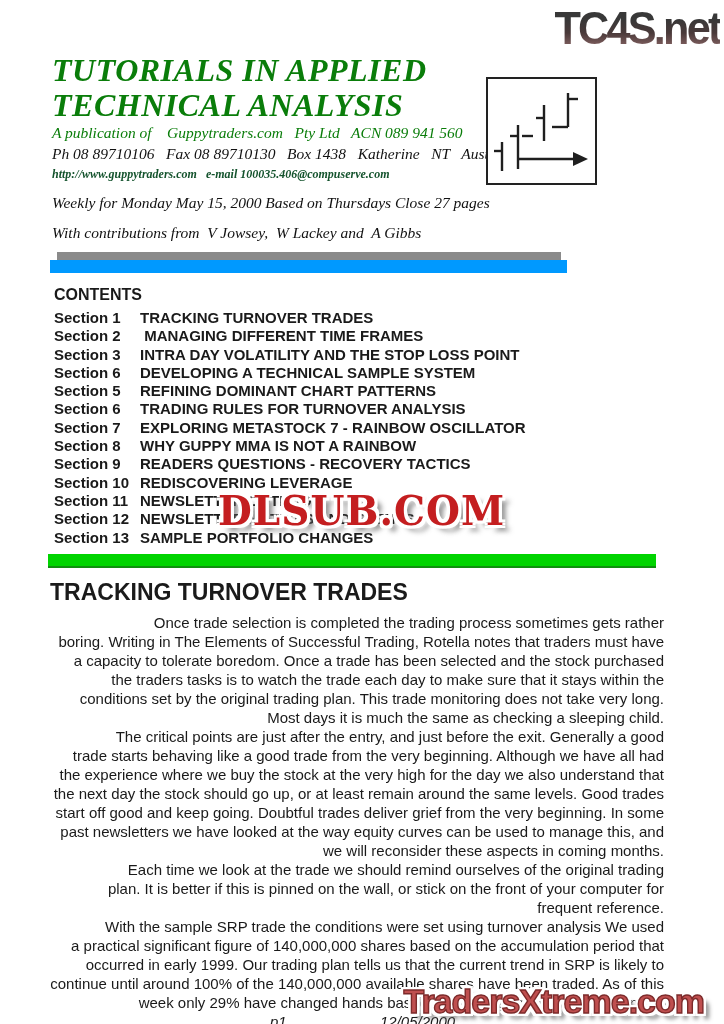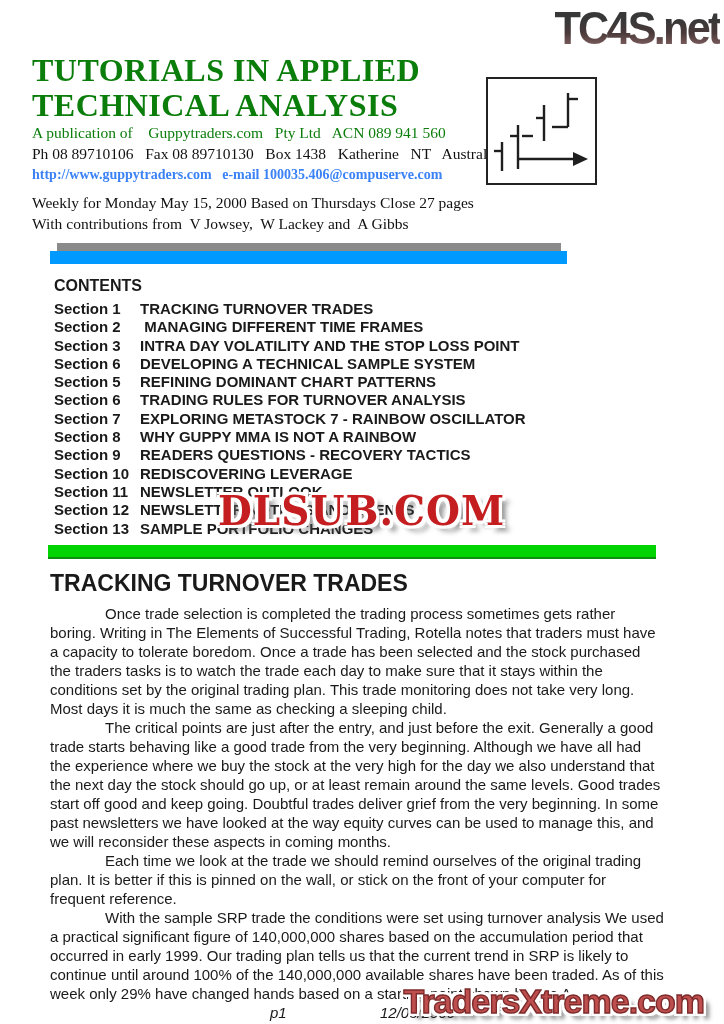--- a/index.html
+++ b/index.html
@@ -9,47 +9,47 @@
   }
   
   .tc4s{
     position:absolute;top:0px;right:4px;
     font-family:"Liberation Sans",sans-serif;font-weight:800;font-size:47px;
     letter-spacing:-3px;transform:scaleX(.92);transform-origin:right top;
     background:linear-gradient(#383838 35%,#4a3a3a 60%,#8d6868 90%,#6e5050);
     -webkit-background-clip:text;background-clip:text;color:transparent;
   }
   
-  .masthead{padding:53px 0 0 32px;}
+  .masthead{padding:53px 0 0 52px;font-style:italic;}
   .mast-title{
     font-family:"Liberation Serif",serif;font-weight:bold;font-size:32px;
     line-height:35px;color:#0a7d0a;letter-spacing:.5px;
   }
   .pub-line{font-family:"Liberation Serif",serif;font-size:15.5px;line-height:19px;margin-top:0;color:#0a7d0a;white-space:pre-wrap;}
   .contact-line{font-family:"Liberation Serif",serif;font-size:15.5px;line-height:19px;margin-top:2px;color:#111;white-space:pre-wrap;}
-  .web-line{font-family:"Liberation Serif",serif;font-size:14px;font-weight:bold;line-height:19px;margin-top:2px;color:#3b82f6;white-space:pre-wrap;}
+  .web-line{font-family:"Liberation Serif",serif;font-size:12px;font-weight:bold;line-height:19px;margin-top:2px;color:#14532d;white-space:pre-wrap;}
   .weekly-line{font-family:"Liberation Serif",serif;font-size:15.5px;line-height:21px;margin-top:8px;color:#111;white-space:pre-wrap;}
   
   .chartbox{position:absolute;left:486px;top:77px;width:107px;height:104px;border:2px solid #222;background:#fff;}
   
   .rules{position:relative;height:24px;margin-top:9px;}
   .rule-gray{position:absolute;left:57px;top:0;width:504px;height:8px;background:#8a8a8a;}
   .rule-blue{position:absolute;left:50px;top:8px;width:517px;height:13px;background:#0099ff;}
   
   .contents{margin:10px 0 0 54px;}
   .contents-heading{font-weight:bold;font-size:16px;margin-bottom:5px;}
   .toc-row{display:flex;font-weight:bold;font-size:15px;line-height:18.3px;}
   .toc-label{width:86px;flex:0 0 86px;}
   .toc-title{flex:1;white-space:pre-wrap;}
   
   .rule-green{margin:7px 0 0 48px;width:608px;height:12px;background:#00d400;border-bottom:2px solid #0f8f0f;}
   
   .article{margin:11px 0 0 50px;width:614px;}
   .article-heading{font-weight:bold;font-size:23px;letter-spacing:0px;margin-bottom:7px;}
-  .article p{margin:0;font-size:15px;line-height:19px;text-indent:55px;}
+  .article p{margin:0;font-size:15px;line-height:19px;text-indent:55px;text-align:right;}
   
   .footer{position:relative;height:20px;margin-top:1px;font-style:italic;font-size:15px;}
   .footer .pageno{position:absolute;left:270px;}
   .footer .date{position:absolute;left:380px;}
   
   .wm-dlsub{
     position:absolute;left:218px;top:487px;
     font-family:"DejaVu Serif",serif;font-weight:900;font-size:39px;letter-spacing:1px;
     color:#c41e20;transform:scaleY(1.05);
     text-shadow:
@@ -76,21 +76,21 @@
 
   <div class="masthead">
     <div class="mast-title">
       <div>TUTORIALS IN APPLIED</div>
       <div>TECHNICAL ANALYSIS</div>
     </div>
     <div class="pub-line">A publication of    Guppytraders.com   Pty Ltd   ACN 089 941 560</div>
     <div class="contact-line">Ph 08 89710106   Fax 08 89710130   Box 1438   Katherine   NT   Australia   0851</div>
     <div class="web-line">http://www.guppytraders.com   e-mail 100035.406@compuserve.com</div>
     <div class="weekly-line">Weekly for Monday May 15, 2000 Based on Thursdays Close 27 pages</div>
-    <div class="weekly-line" style="margin-top:0;">With contributions from  V Jowsey,  W Lackey and  A Gibbs</div>
+    <div class="weekly-line" style="margin-top:9px;">With contributions from  V Jowsey,  W Lackey and  A Gibbs</div>
   </div>
 
   <div class="chartbox">
     <svg width="103" height="100" viewBox="0 0 103 100">
       <g stroke="#1f1f1f" stroke-width="2.4" fill="none">
         <path d="M14 92 V63"></path>
           <path d="M6 72 H14"></path>
         <path d="M30 90 V46"></path>
           <path d="M22 57 H30"></path>
           <path d="M34 57 H45"></path>

